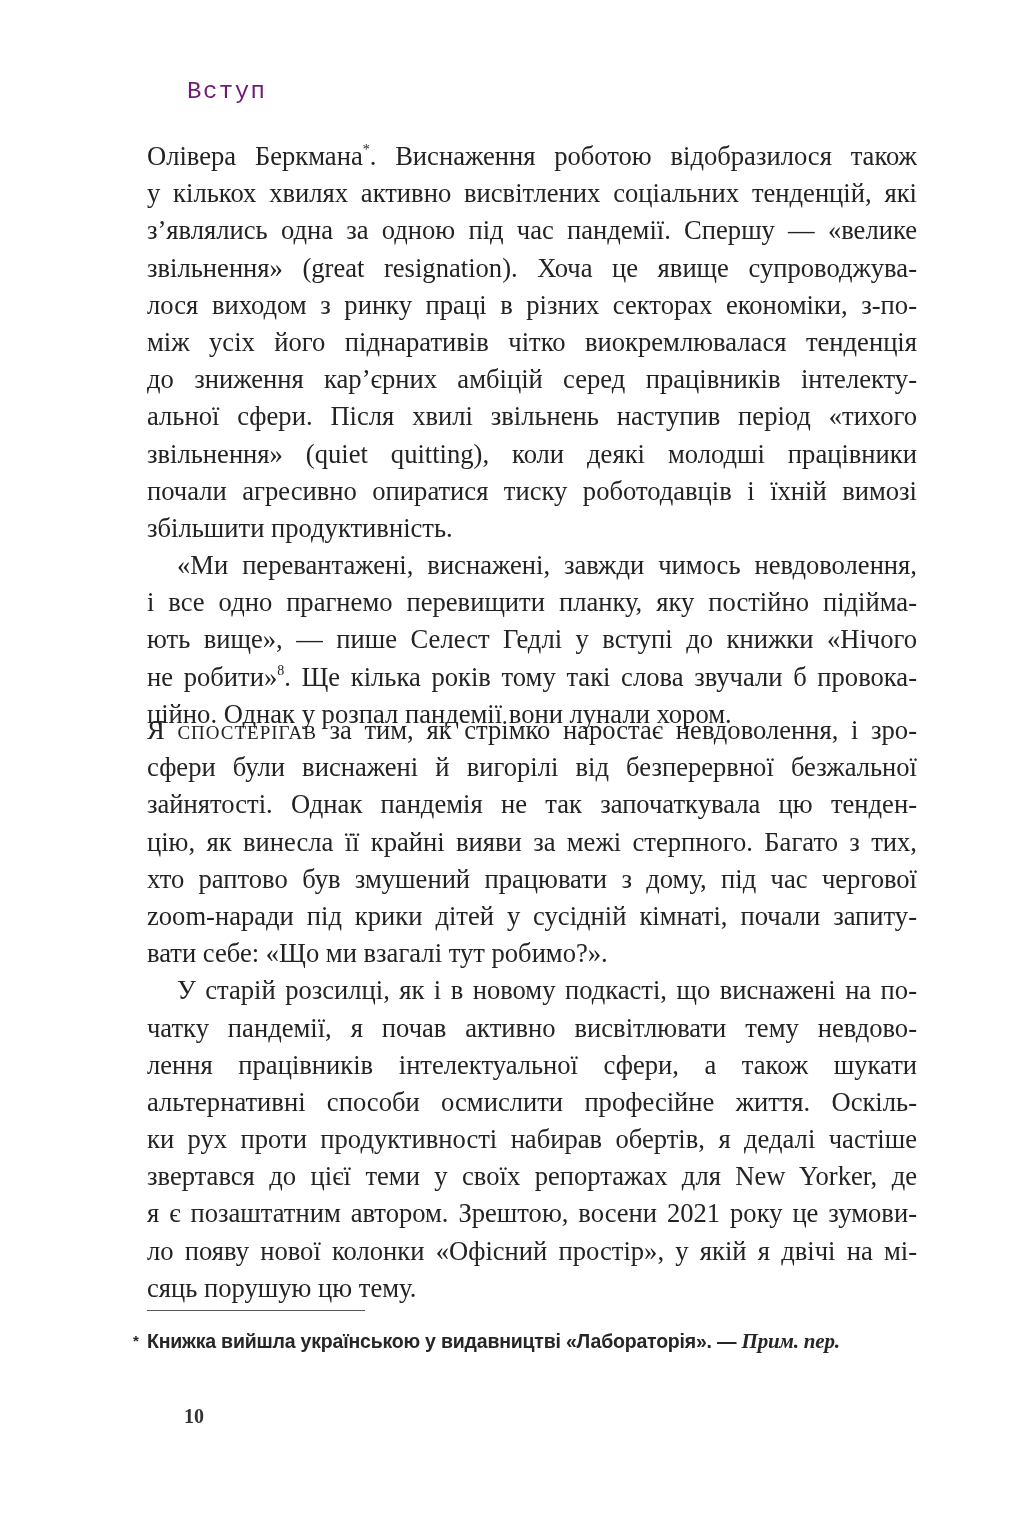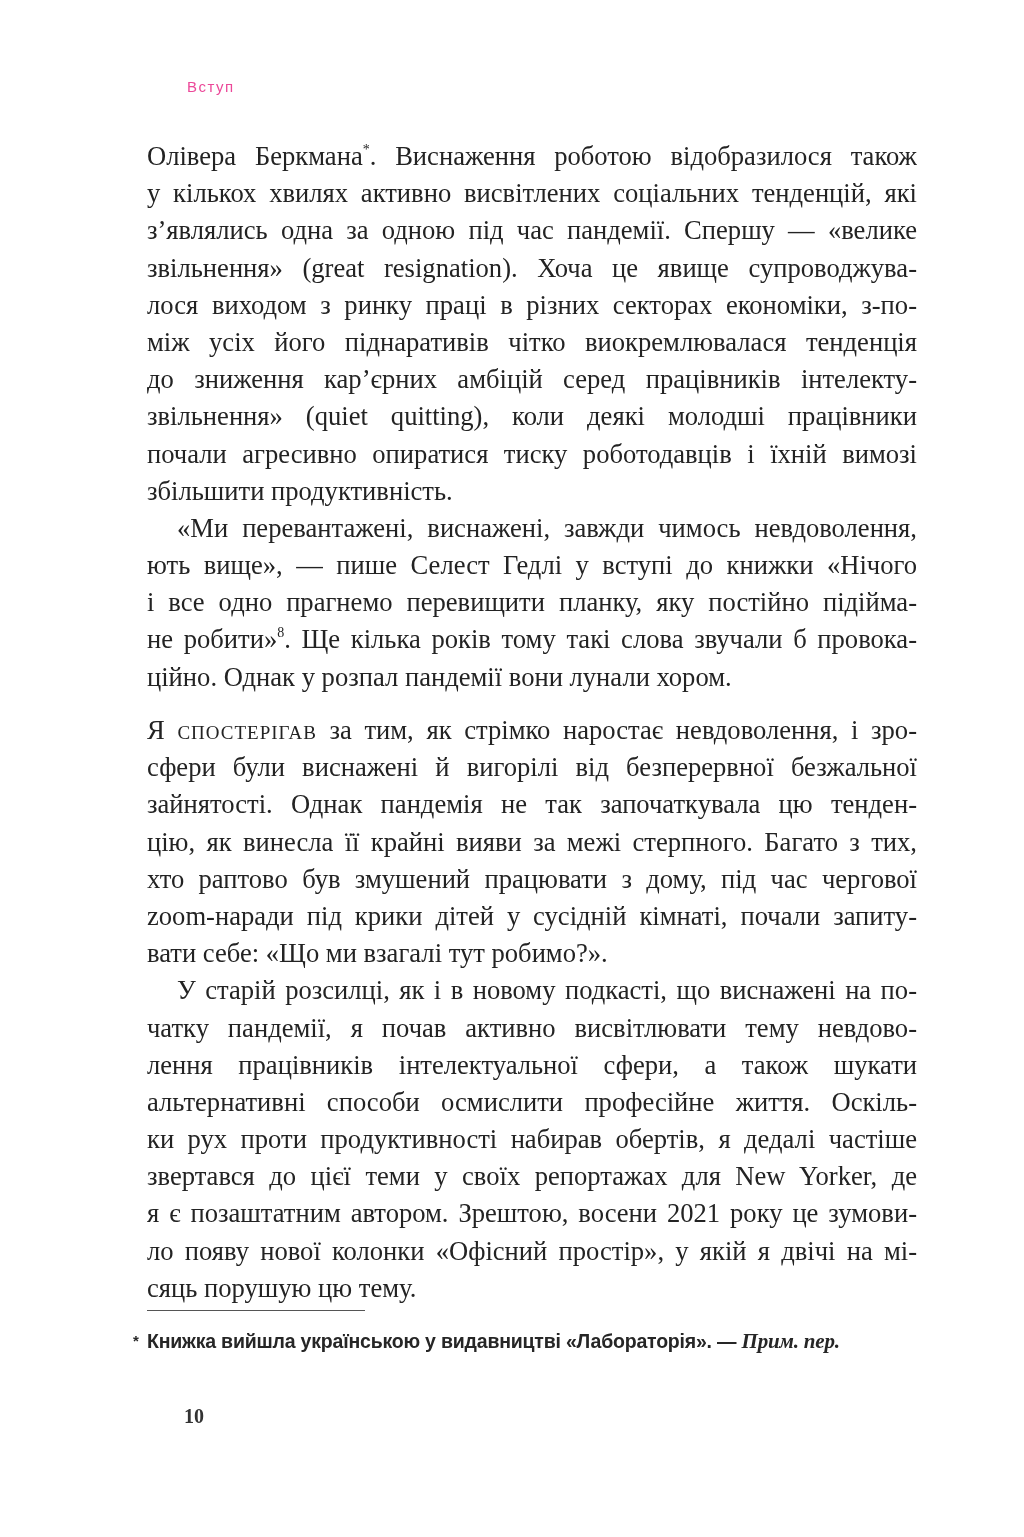--- a/index.html
+++ b/index.html
@@ -12,24 +12,24 @@
       height: 1537px;
       position: relative;
       overflow: hidden;
       color: #232323;
       font-family: "Liberation Serif", "DejaVu Serif", serif;
     }
     .running-head {
       position: absolute;
       left: 187px;
       top: 78px;
-      font-family: Liberation Sans, sans-serif;
-      font-size: 15px;
+      font-family: Liberation Mono, monospace;
+      font-size: 24px;
       letter-spacing: 1.5px;
-      color: #ec4899;
+      color: #701a75;
     }
     .text-block {
       position: absolute;
       left: 147px;
       width: 770px;
       font-size: 26.6px;
       line-height: 37.2px;
       text-align: justify;
       text-align-last: left;
       hyphens: manual;
@@ -105,26 +105,27 @@
 <div class="running-head">Вступ</div>
 
 <div class="text-block block-1">
   <span class="line"><span>Олівера Беркмана</span><sup>*</sup><span>. Виснаження роботою відобразилося також</span></span>
   <span class="line">у кількох хвилях активно висвітлених соціальних тенденцій, які</span>
   <span class="line">з’являлись одна за одною під час пандемії. Спершу — «велике</span>
   <span class="line">звільнення» (great resignation). Хоча це явище супроводжува-</span>
   <span class="line">лося виходом з ринку праці в різних секторах економіки, з-по-</span>
   <span class="line">між усіх його піднаративів чітко виокремлювалася тенденція</span>
   <span class="line">до зниження кар’єрних амбіцій серед працівників інтелекту-</span>
+  <span class="line">альної сфери. Після хвилі звільнень наступив період «тихого</span>
   <span class="line">звільнення» (quiet quitting), коли деякі молодші працівники</span>
   <span class="line">почали агресивно опиратися тиску роботодавців і їхній вимозі</span>
   <span class="line last">збільшити продуктивність.</span>
   <span class="line indent">«Ми перевантажені, виснажені, завжди чимось невдоволення,</span>
+  <span class="line">і все одно прагнемо перевищити планку, яку постійно підійма-</span>
   <span class="line">ють вище», — пише Селест Гедлі у вступі до книжки «Нічого</span>
-  <span class="line">і все одно прагнемо перевищити планку, яку постійно підійма-</span>
   <span class="line"><span>не робити»</span><sup>8</sup><span>. Ще кілька років тому такі слова звучали б провока-</span></span>
   <span class="line last">ційно. Однак у розпал пандемії вони лунали хором.</span>
 </div>
 
 <div class="text-block block-2">
   <span class="line"><span>Я</span> <span class="smallcaps">спостерігав</span><span> за тим, як стрімко наростає невдоволення, і зро-</span></span>
   <span class="line">сфери були виснажені й вигорілі від безперервної безжальної</span>
   <span class="line">зайнятості. Однак пандемія не так започаткувала цю тенден-</span>
   <span class="line">цію, як винесла її крайні вияви за межі стерпного. Багато з тих,</span>
   <span class="line">хто раптово був змушений працювати з дому, під час чергової</span>

